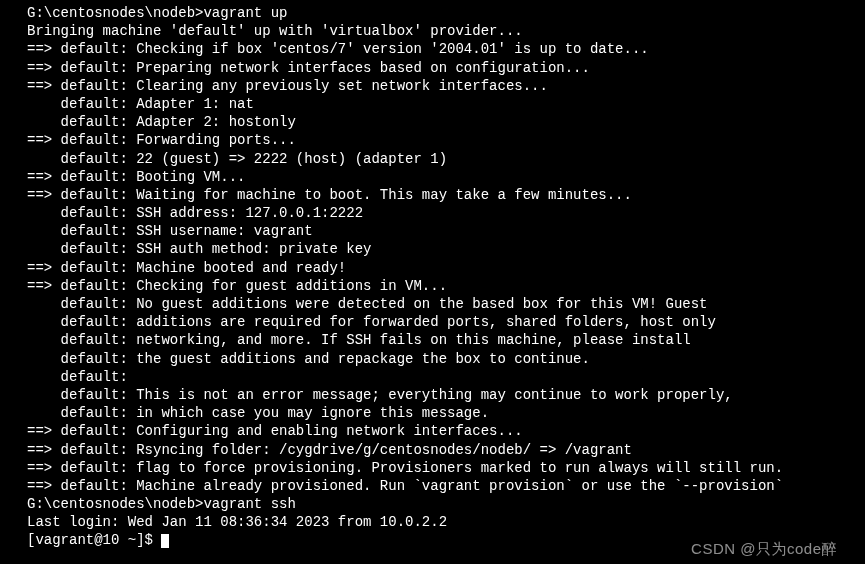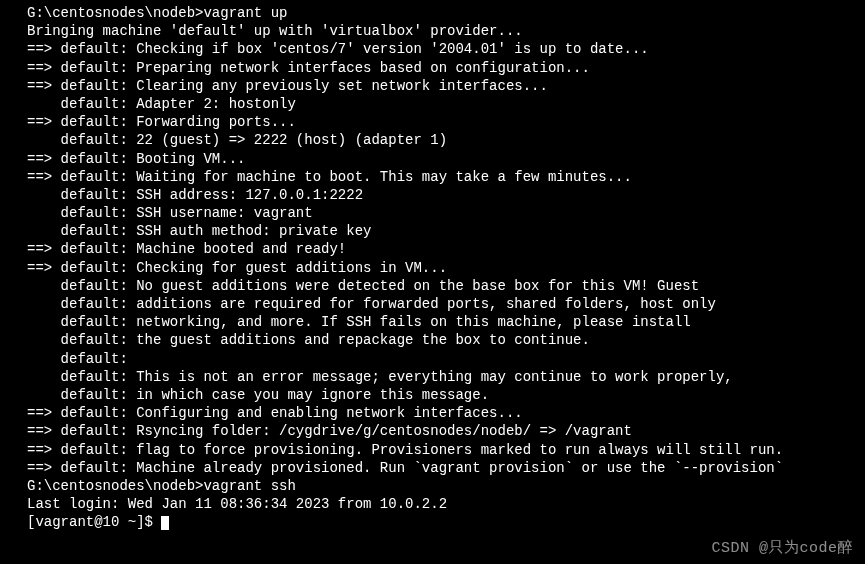--- a/index.html
+++ b/index.html
@@ -22,48 +22,49 @@
     }
     .cursor {
       display: inline-block;
       width: 8px;
       height: 14px;
       background: #fff;
       vertical-align: text-bottom;
     }
     .watermark {
       position: absolute;
-      right: 12px;
+      right: 28px;
       bottom: 6px;
       color: rgba(255,255,255,0.55);
-      font-family: Liberation Mono, monospace;
+      font-family: Liberation Sans, sans-serif;
       font-size: 15px;
       letter-spacing: 0.5px;
     }
   </style>
 </head>
 <body>
 
 <div id="terminal">
     <div class="line"><span>G:\centosnodes\nodeb&gt;</span><span>vagrant up</span></div>
     <div class="line">Bringing machine 'default' up with 'virtualbox' provider...</div>
     <div class="line">==&gt; default: Checking if box 'centos/7' version '2004.01' is up to date...</div>
     <div class="line">==&gt; default: Preparing network interfaces based on configuration...</div>
     <div class="line">==&gt; default: Clearing any previously set network interfaces...</div>
+    <div class="line">    default: Adapter 1: nat</div>
     <div class="line">    default: Adapter 2: hostonly</div>
     <div class="line">==&gt; default: Forwarding ports...</div>
     <div class="line">    default: 22 (guest) =&gt; 2222 (host) (adapter 1)</div>
     <div class="line">==&gt; default: Booting VM...</div>
     <div class="line">==&gt; default: Waiting for machine to boot. This may take a few minutes...</div>
     <div class="line">    default: SSH address: 127.0.0.1:2222</div>
     <div class="line">    default: SSH username: vagrant</div>
     <div class="line">    default: SSH auth method: private key</div>
     <div class="line">==&gt; default: Machine booted and ready!</div>
     <div class="line">==&gt; default: Checking for guest additions in VM...</div>
-    <div class="line">    default: No guest additions were detected on the base box for this VM! Guest</div>
+    <div class="line">    default: No guest additions were detected on the based box for this VM! Guest</div>
     <div class="line">    default: additions are required for forwarded ports, shared folders, host only</div>
     <div class="line">    default: networking, and more. If SSH fails on this machine, please install</div>
     <div class="line">    default: the guest additions and repackage the box to continue.</div>
     <div class="line">    default:</div>
     <div class="line">    default: This is not an error message; everything may continue to work properly,</div>
     <div class="line">    default: in which case you may ignore this message.</div>
     <div class="line">==&gt; default: Configuring and enabling network interfaces...</div>
     <div class="line">==&gt; default: Rsyncing folder: /cygdrive/g/centosnodes/nodeb/ =&gt; /vagrant</div>
     <div class="line">==&gt; default: flag to force provisioning. Provisioners marked to run always will still run.</div>
     <div class="line">==&gt; default: Machine already provisioned. Run `vagrant provision` or use the `--provision`</div>

